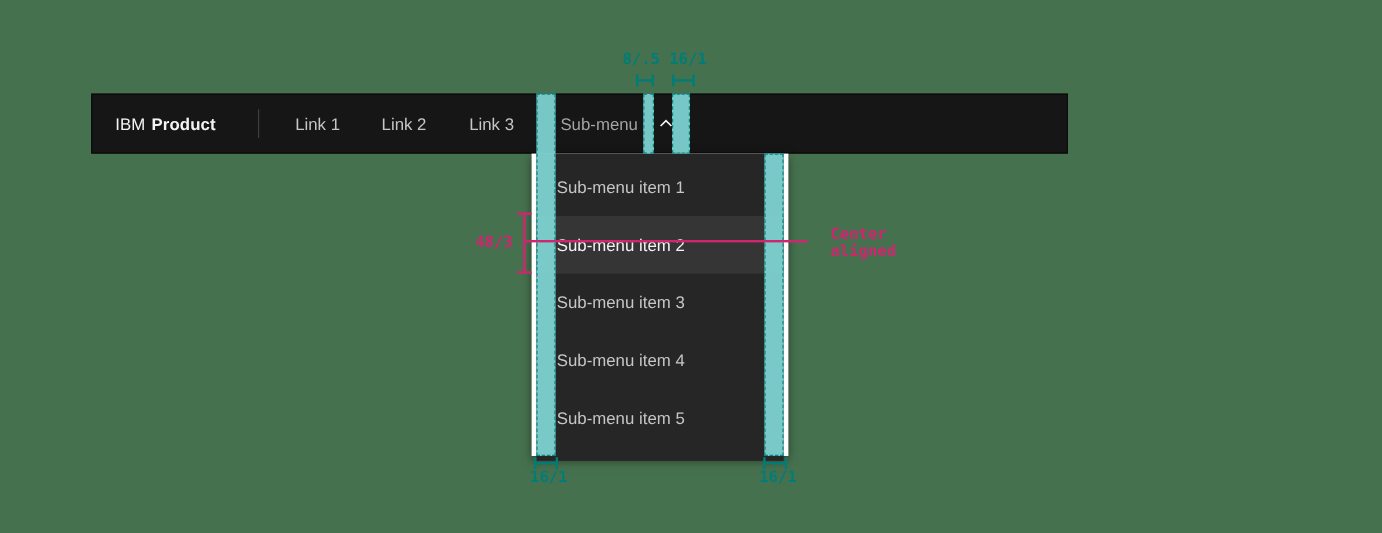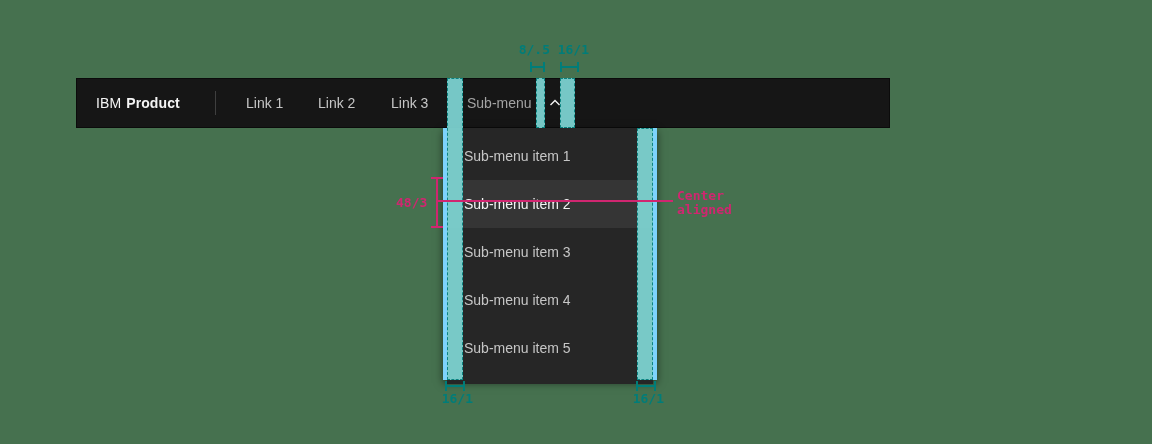--- a/index.html
+++ b/index.html
@@ -29,21 +29,21 @@
   .hdr-link.l1{left:169px;} .hdr-link.l2{left:241px;} .hdr-link.l3{left:314px;}
   .submenu-label{
     position:absolute;left:390px;top:0;height:48px;display:flex;align-items:center;
     color:#a3a3a3;font-size:14px;white-space:nowrap;cursor:pointer;
   }
   .chevron{position:absolute;left:471px;top:17px;width:14px;height:14px;}
 
   
   .menu-frame{
     position:absolute;left:443px;top:128px;width:214px;height:252px;
-    background:#7dd3fc;box-shadow:0 3px 8px rgba(0,0,0,.55);
+    background:#ffffff;box-shadow:0 3px 8px rgba(0,0,0,.55);
   }
   .menu{
     position:absolute;left:4px;top:0;width:206px;height:248px;
     background:#262626;padding:4px 0;box-sizing:content-box;
   }
   .menu-item{
     height:48px;line-height:48px;padding-left:17px;
     color:#c6c6c6;font-size:14px;cursor:pointer;white-space:nowrap;
   }
   .menu-item.hover{background:#353535;color:#f4f4f4;}
@@ -84,21 +84,21 @@
     border-top:2px solid #d02670;border-bottom:2px solid #d02670;box-sizing:border-box;
   }
   .vbeam::after{content:"";position:absolute;top:0;bottom:0;left:5px;width:2px;background:#d02670;}
   .plabel{
     position:absolute;color:#d02670;font-family:"DejaVu Sans Mono", monospace;
     font-size:13px;font-weight:bold;white-space:nowrap;
   }
   .plabel.height{left:396px;top:195px;width:34px;}
   .hline{position:absolute;left:438px;top:200px;width:235px;height:2px;background:#d02670;}
   .pnote{
-    position:absolute;left:677px;top:189px;width:62px;
+    position:absolute;left:692px;top:189px;width:62px;
     color:#d02670;font-family:"DejaVu Sans Mono", monospace;
     font-size:13px;font-weight:bold;line-height:14px;
   }
 </style>
 </head>
 <body>
 
 <div class="stage">
 
   <div class="uiheader">

